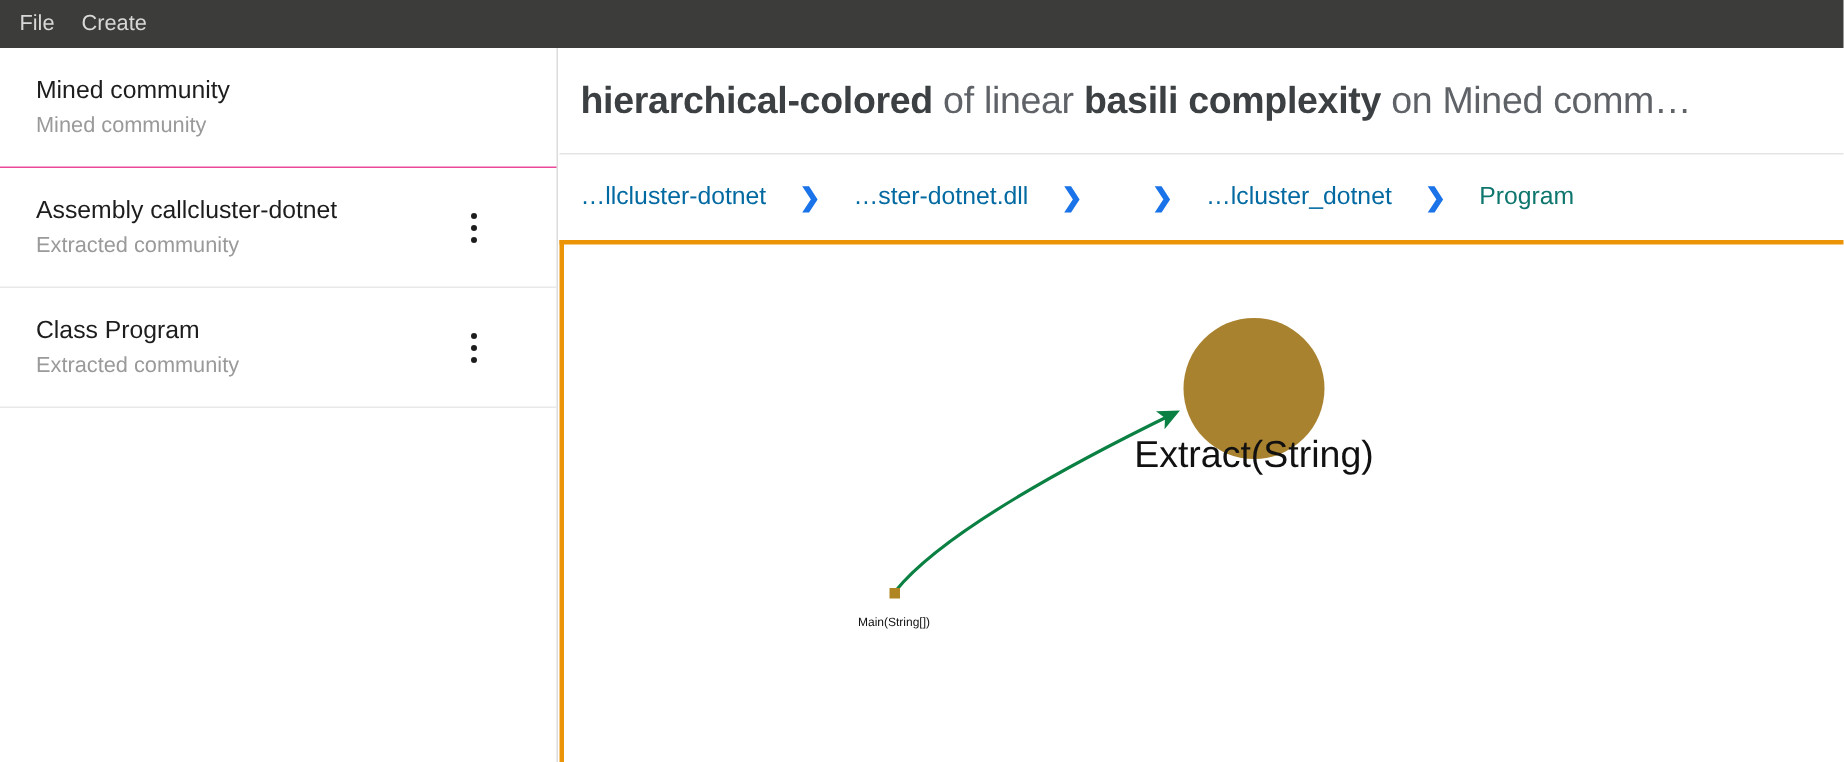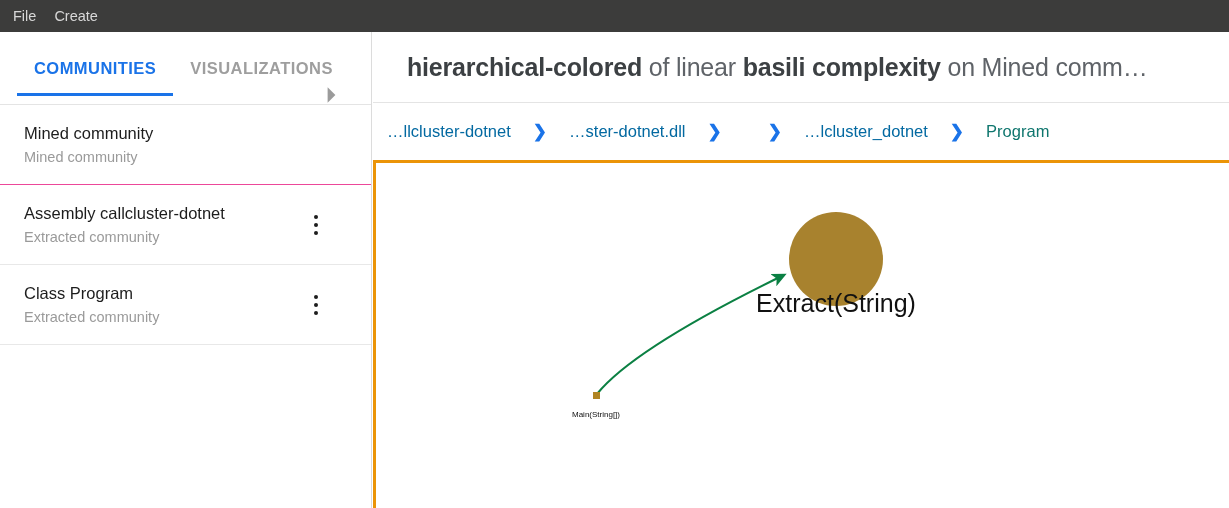--- a/index.html
+++ b/index.html
@@ -154,21 +154,20 @@
     padding-left: 14px;
     border-bottom: 1px solid #e4e4e4;
     box-sizing: border-box;
     overflow: hidden;
   }
   .main-title {
     font-size: 25px;
     color: #5f6368;
     white-space: nowrap;
     letter-spacing: -0.2px;
-    margin-left: 20px;
   }
   .main-title b { color: #3c4043; font-weight: bold; }
 
   .breadcrumb {
     height: 57px;
     display: flex;
     align-items: center;
     padding-left: 14px;
     box-sizing: border-box;
     overflow: hidden;
@@ -236,34 +235,20 @@
 
 <div id="app">
 
   <div class="menubar">
     <div class="menubar-item">File</div>
     <div class="menubar-item">Create</div>
   </div>
 
   <div class="sidebar">
 
-    <div class="tabbar">
-      <div class="tab active">
-        <span>COMMUNITIES</span>
-        <span class="tab-underline"></span>
-      </div>
-      <div class="tab">
-        <span>VISUALIZATIONS</span>
-      </div>
-      <div class="tab-collapse-icon">
-        <svg width="24" height="24" viewBox="0 0 24 24" aria-hidden="true">
-          <path d="M8.6 4.2 L16.4 12 L8.6 19.8 L8.6 4.2 Z" fill="#9b9b9b"></path>
-        </svg>
-      </div>
-    </div>
 
     <div class="community-list">
 
       <div class="community-item">
         <div class="community-title">Mined community</div>
         <div class="community-sub">Mined community</div>
       </div>
 
       <div class="community-item">
         <div class="community-title">Assembly callcluster-dotnet</div>

